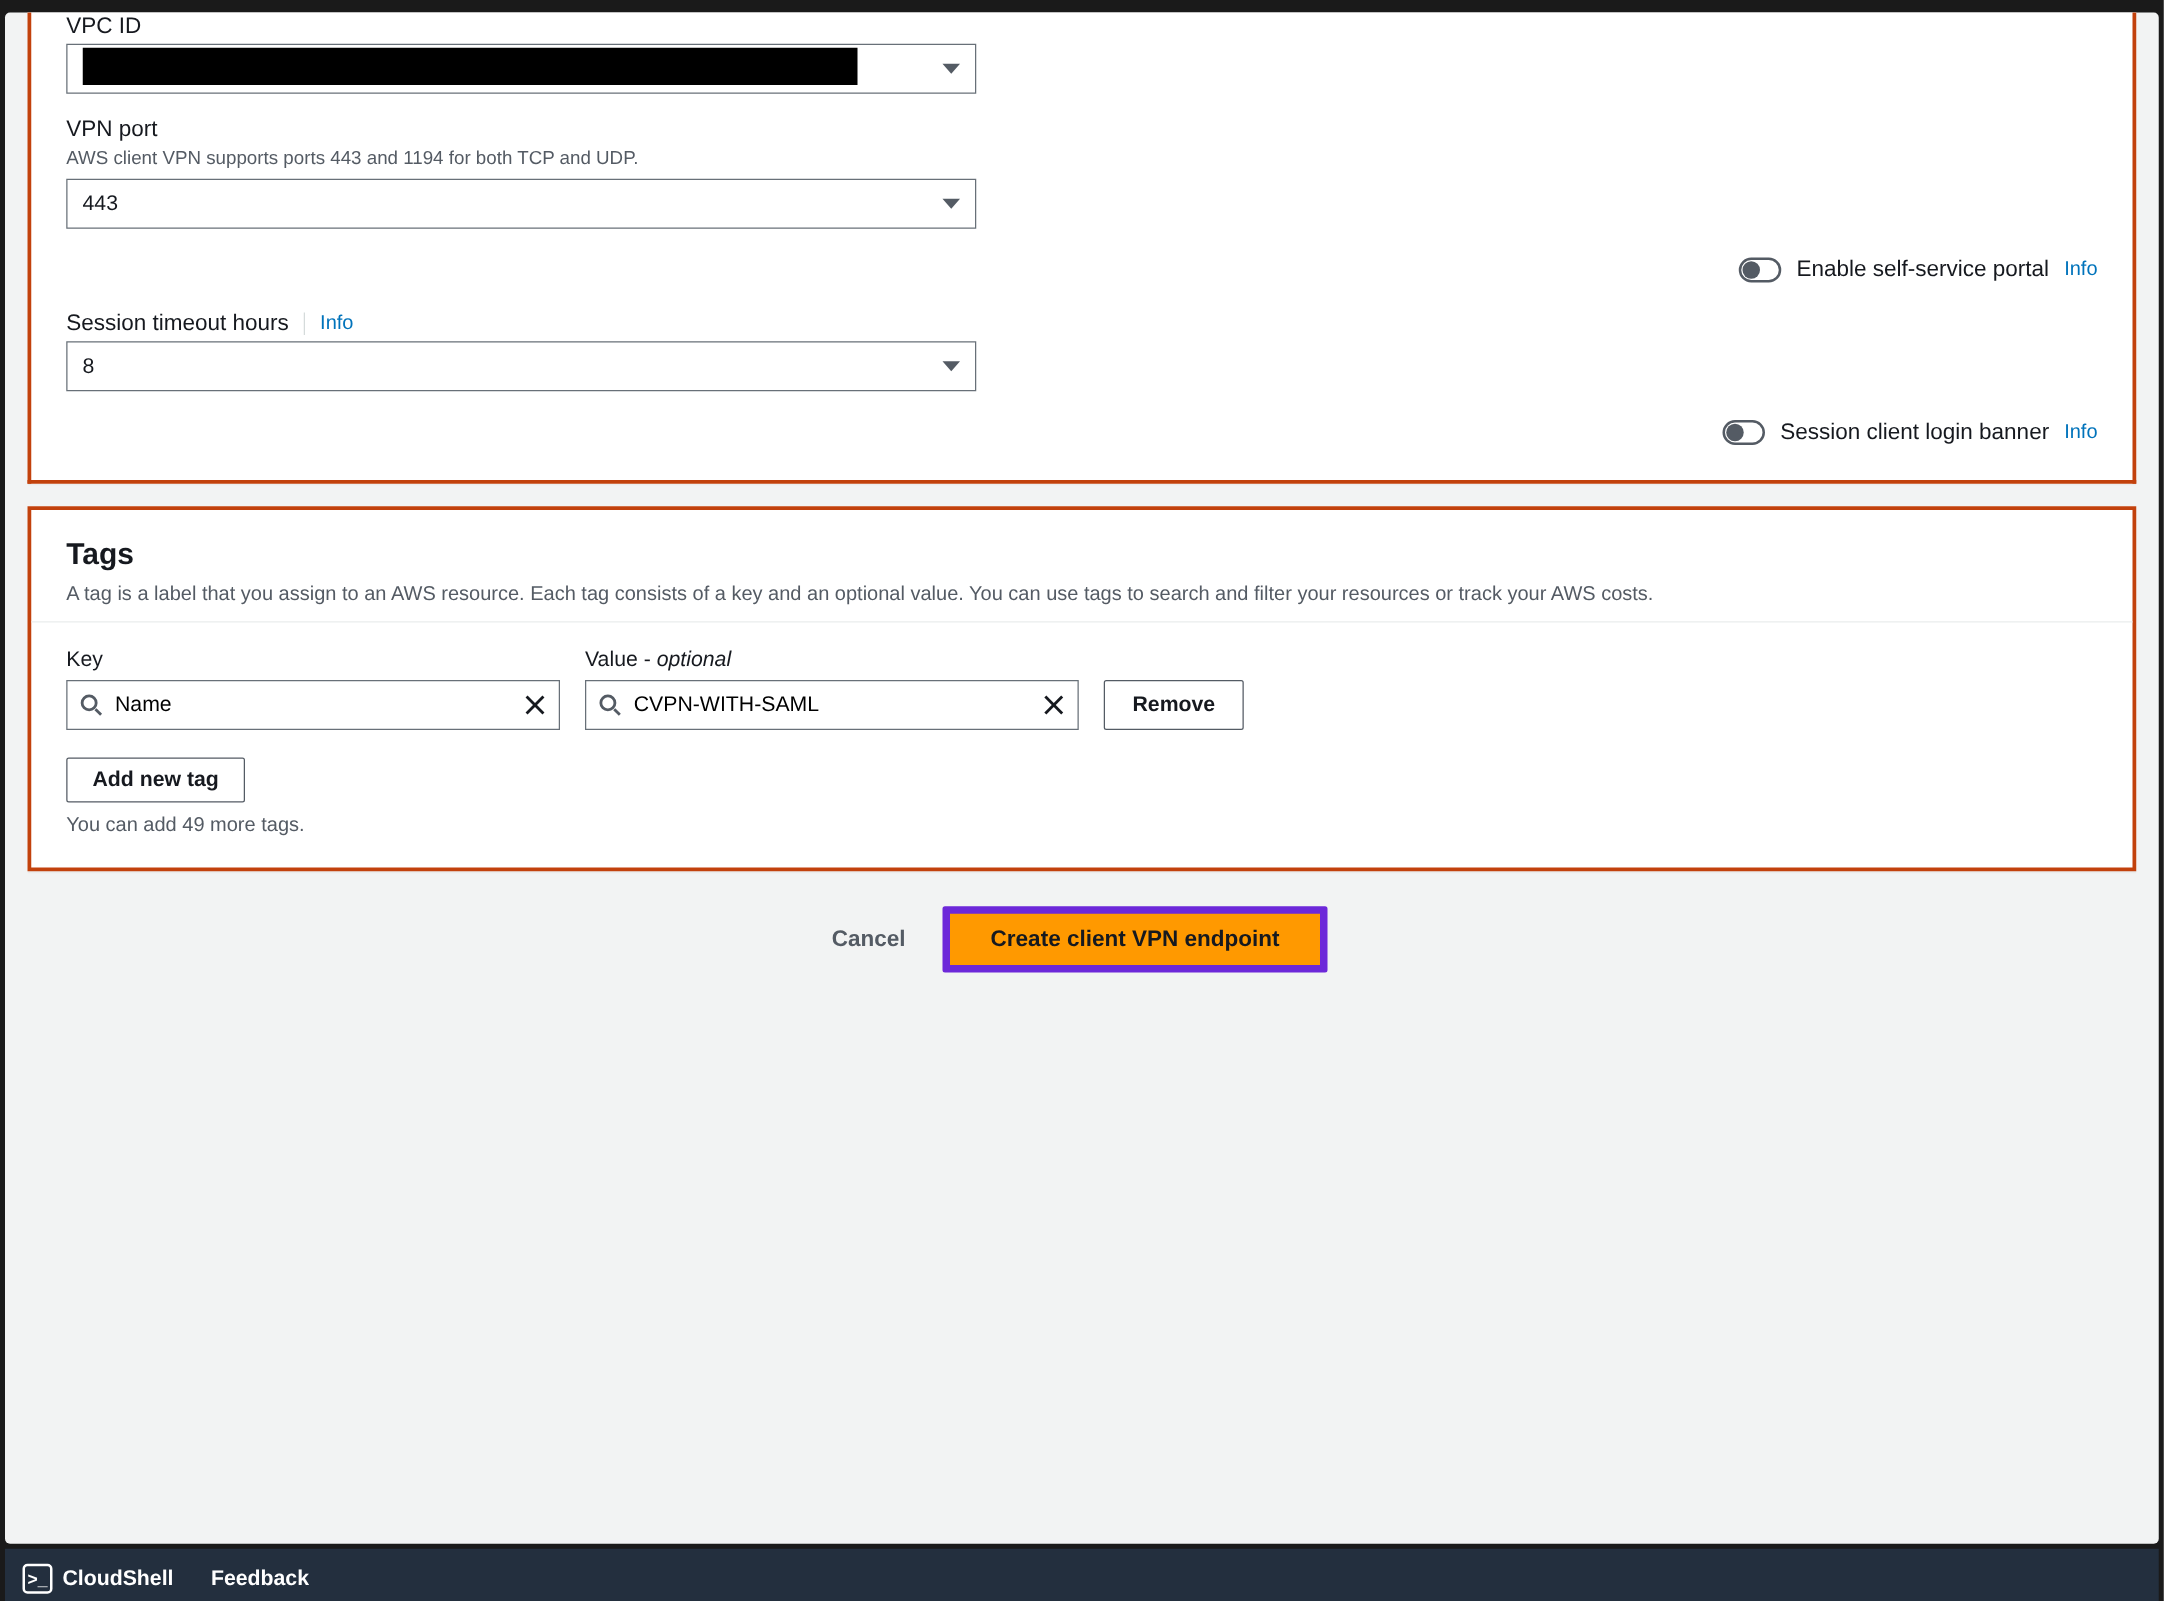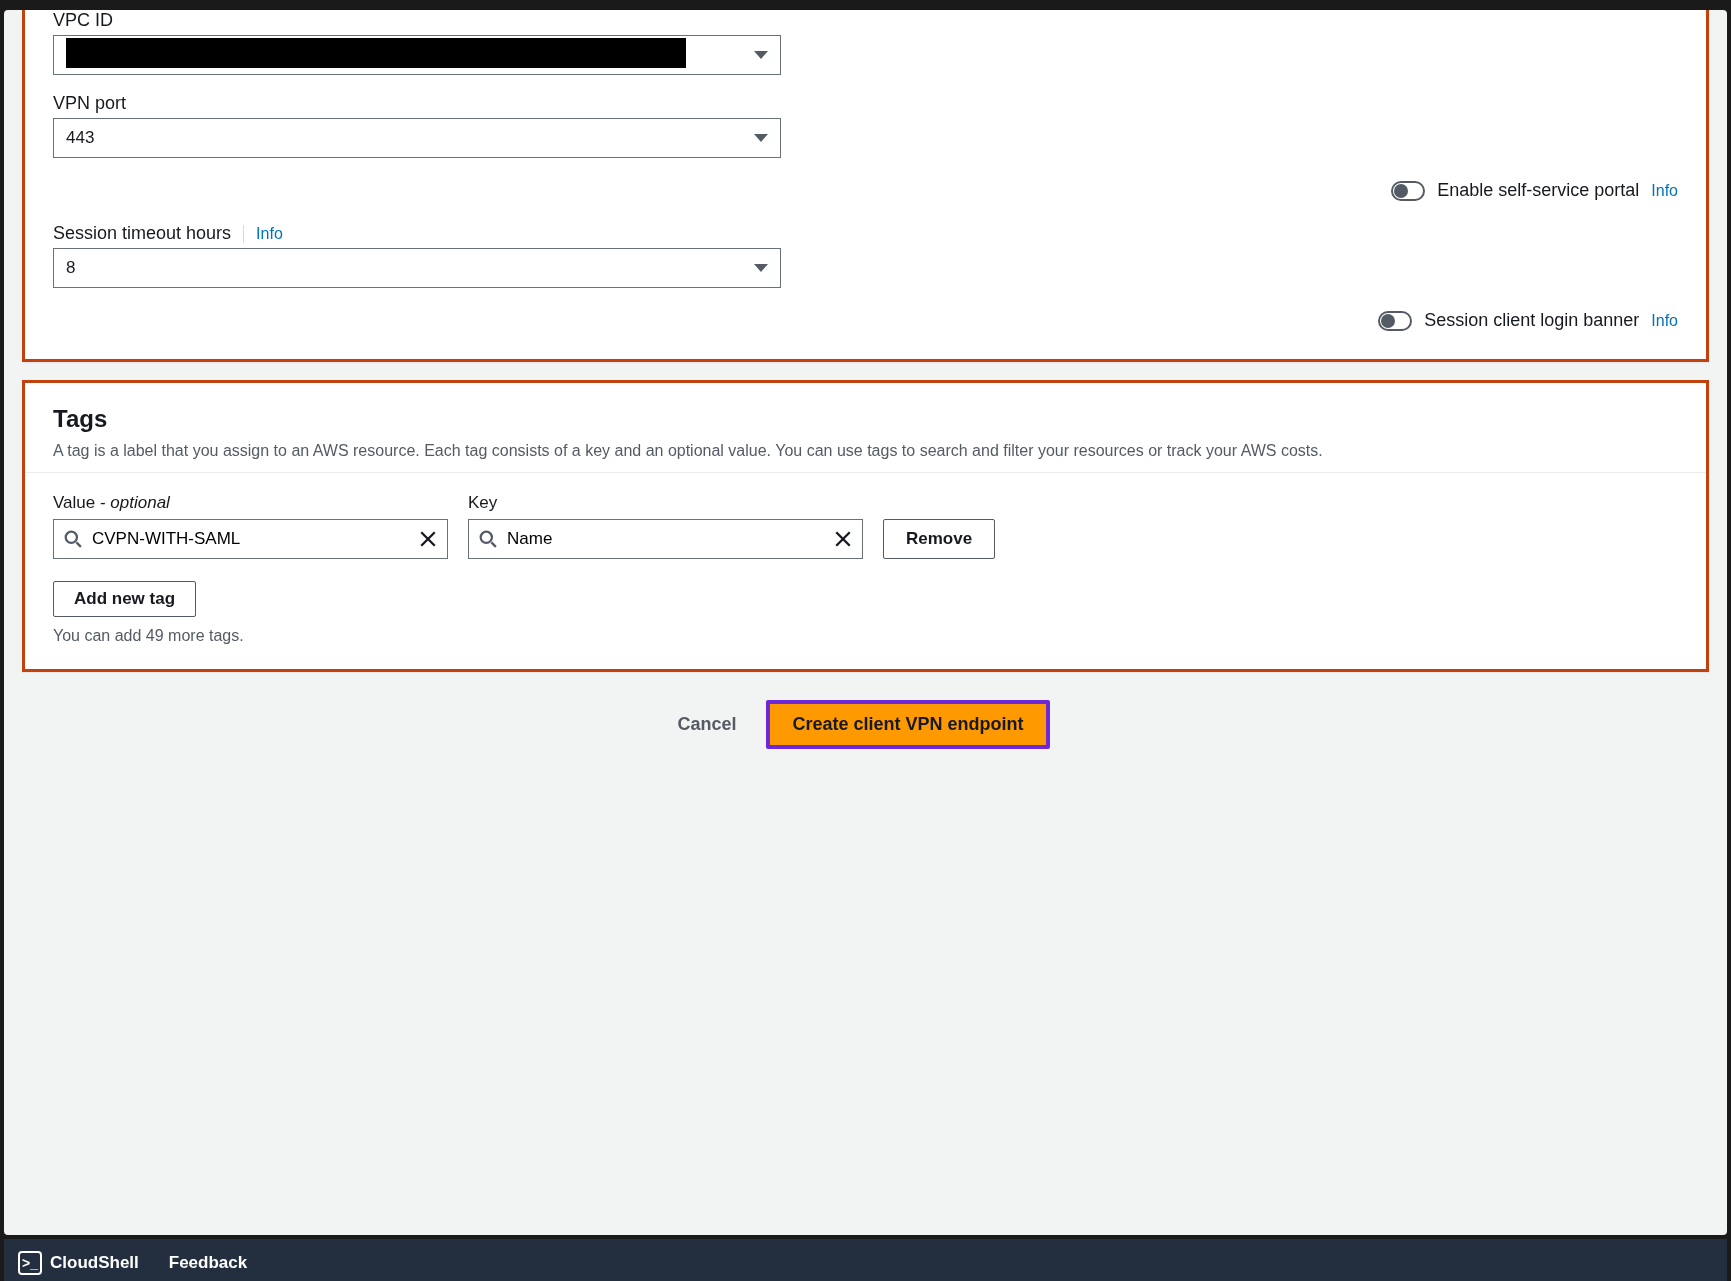--- a/index.html
+++ b/index.html
@@ -189,25 +189,25 @@
     background: none;
     border: none;
     color: #545b64;
     font-size: 18px;
     font-weight: 700;
     cursor: pointer;
     padding: 6px 14px;
   }
   .btn-primary {
     background: #ff9900;
-    border: 4px solid #6d28d9;
+    border: 6px solid #6d28d9;
     color: #16191f;
     font-size: 18px;
     font-weight: 700;
-    padding: 10px 22px;
+    padding: 10px 32px;
     cursor: pointer;
     border-radius: 2px;
   }
   .footer {
     background: #232f3e;
     color: #fff;
     height: 48px;
     display: flex;
     align-items: center;
     padding: 0 14px;
@@ -243,20 +243,21 @@
         <div class="field">
           <div class="field-label">VPC ID</div>
           <div class="select">
             <span class="value"><span class="redacted"></span></span>
             <span class="caret"></span>
           </div>
         </div>
 
         <div class="field">
           <div class="field-label">VPN port</div>
+          <div class="field-hint">AWS client VPN supports ports 443 and 1194 for both TCP and UDP.</div>
           <div class="select">
             <span class="value">443</span>
             <span class="caret"></span>
           </div>
         </div>
 
         <div class="toggle-row">
           <div class="toggle">
               <div class="knob"></div>
             </div>
@@ -286,58 +287,58 @@
       </div>
     </div>
 
     <div class="panel">
       <div class="panel-header">
         <div class="panel-title">Tags</div>
         <div class="panel-desc">A tag is a label that you assign to an AWS resource. Each tag consists of a key and an optional value. You can use tags to search and filter your resources or track your AWS costs.</div>
       </div>
       <div class="tags-body">
         <div class="tags-row">
-          <div class="tag-col">
-            <div class="tag-label">
-              <span>Value - </span><span class="opt">optional</span>
-            </div>
-            <div class="tag-input">
-              <span class="search-icon">
-                <svg width="18" height="18" viewBox="0 0 16 16" fill="none" stroke="#545b64" stroke-width="2">
-                    <circle cx="6.5" cy="6.5" r="5"></circle>
-                    <line x1="11" y1="11" x2="15" y2="15"></line>
-                  </svg>
-              </span>
-              <input type="text" value="CVPN-WITH-SAML" style="">
-              <span class="clear-icon">
-                <svg width="18" height="18" viewBox="0 0 16 16" stroke="#16191f" stroke-width="2">
-                    <line x1="2" y1="2" x2="14" y2="14"></line>
-                    <line x1="14" y1="2" x2="2" y2="14"></line>
-                  </svg>
-              </span>
-            </div>
-          </div>
           <div class="tag-col">
             <div class="tag-label">Key</div>
             <div class="tag-input">
               <span class="search-icon">
                 <svg width="18" height="18" viewBox="0 0 16 16" fill="none" stroke="#545b64" stroke-width="2">
                     <circle cx="6.5" cy="6.5" r="5"></circle>
                     <line x1="11" y1="11" x2="15" y2="15"></line>
                   </svg>
               </span>
               <input type="text" value="Name" style="">
               <span class="clear-icon">
                 <svg width="18" height="18" viewBox="0 0 16 16" stroke="#16191f" stroke-width="2">
                     <line x1="2" y1="2" x2="14" y2="14"></line>
                     <line x1="14" y1="2" x2="2" y2="14"></line>
                   </svg>
               </span>
             </div>
           </div>
+          <div class="tag-col">
+            <div class="tag-label">
+              <span>Value - </span><span class="opt">optional</span>
+            </div>
+            <div class="tag-input">
+              <span class="search-icon">
+                <svg width="18" height="18" viewBox="0 0 16 16" fill="none" stroke="#545b64" stroke-width="2">
+                    <circle cx="6.5" cy="6.5" r="5"></circle>
+                    <line x1="11" y1="11" x2="15" y2="15"></line>
+                  </svg>
+              </span>
+              <input type="text" value="CVPN-WITH-SAML" style="">
+              <span class="clear-icon">
+                <svg width="18" height="18" viewBox="0 0 16 16" stroke="#16191f" stroke-width="2">
+                    <line x1="2" y1="2" x2="14" y2="14"></line>
+                    <line x1="14" y1="2" x2="2" y2="14"></line>
+                  </svg>
+              </span>
+            </div>
+          </div>
           <button class="btn btn-remove">Remove</button>
         </div>
         <div class="add-row">
           <button class="btn">Add new tag</button>
         </div>
         <div class="hint-small">You can add 49 more tags.</div>
       </div>
     </div>
 
     <div class="actions">

